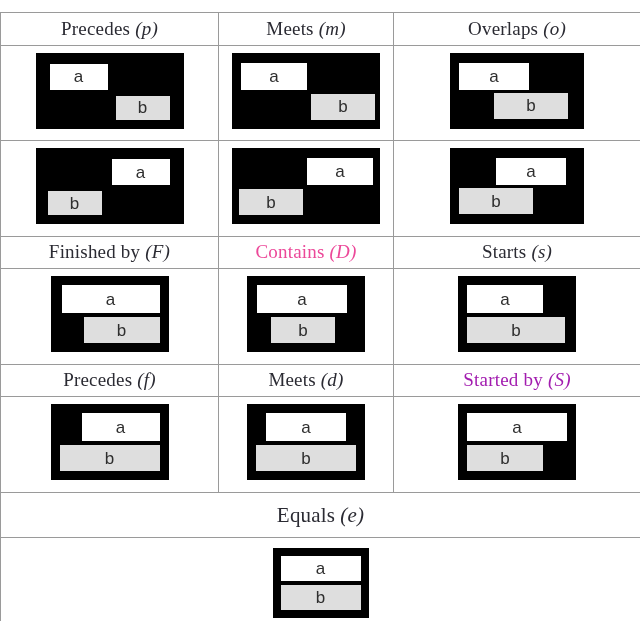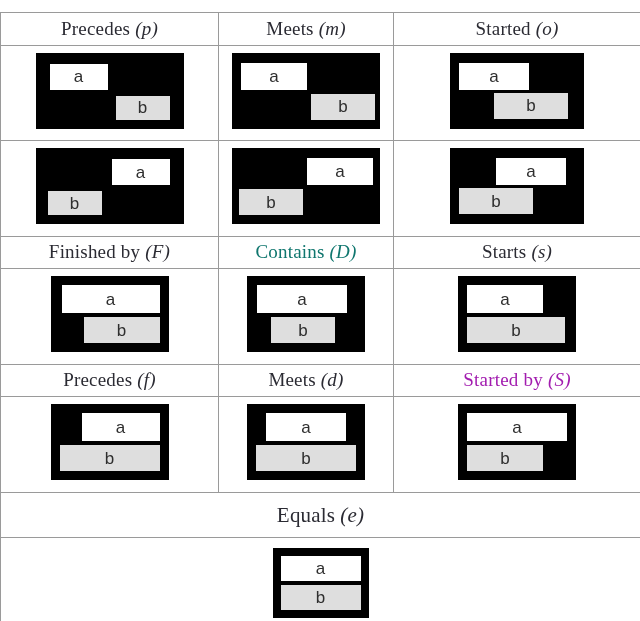--- a/index.html
+++ b/index.html
@@ -103,21 +103,21 @@
     <tbody>
 
       <tr>
         <td class="label-cell" style="color: rgb(43, 43, 51); border-color: rgb(154, 154, 154);">
           <span class="name">Precedes</span><span class="code">(p)</span>
         </td>
         <td class="label-cell" style="color: rgb(43, 43, 51); border-color: rgb(154, 154, 154);">
           <span class="name">Meets</span><span class="code">(m)</span>
         </td>
         <td class="label-cell" style="color: rgb(43, 43, 51); border-color: rgb(154, 154, 154);">
-          <span class="name">Started</span><span class="code">(o)</span>
+          <span class="name">Overlaps</span><span class="code">(o)</span>
         </td>
       </tr>
 
       <tr>
         <td class="diag-cell" style="border-color: rgb(154, 154, 154);">
           <div class="diagram" style="width: 148px; height: 76px; background: rgb(0, 0, 0);">
             <div class="bar a" style="left: 12px; top: 9px; width: 62px; height: 30px; background: rgb(255, 255, 255); border-color: rgb(0, 0, 0);">a</div>
             <div class="bar b" style="left: 78px; top: 41px; width: 58px; height: 28px; background: rgb(222, 222, 222); border-color: rgb(0, 0, 0);">b</div>
           </div>
         </td>
@@ -154,21 +154,21 @@
             <div class="bar a" style="left: 44px; top: 8px; width: 74px; height: 31px; background: rgb(255, 255, 255); border-color: rgb(0, 0, 0);">a</div>
             <div class="bar b" style="left: 7px; top: 38px; width: 78px; height: 30px; background: rgb(222, 222, 222); border-color: rgb(0, 0, 0);">b</div>
           </div>
         </td>
       </tr>
 
       <tr>
         <td class="label-cell" style="color: rgb(43, 43, 51); border-color: rgb(154, 154, 154);">
           <span class="name">Finished by</span><span class="code">(F)</span>
         </td>
-        <td class="label-cell" style="color: #0f766e; border-color: rgb(154, 154, 154);">
+        <td class="label-cell" style="color: #ec4899; border-color: rgb(154, 154, 154);">
           <span class="name">Contains</span><span class="code">(D)</span>
         </td>
         <td class="label-cell" style="color: rgb(43, 43, 51); border-color: rgb(154, 154, 154);">
           <span class="name">Starts</span><span class="code">(s)</span>
         </td>
       </tr>
 
       <tr>
         <td class="diag-cell" style="border-color: rgb(154, 154, 154);">
           <div class="diagram" style="width: 118px; height: 76px; background: rgb(0, 0, 0);">

